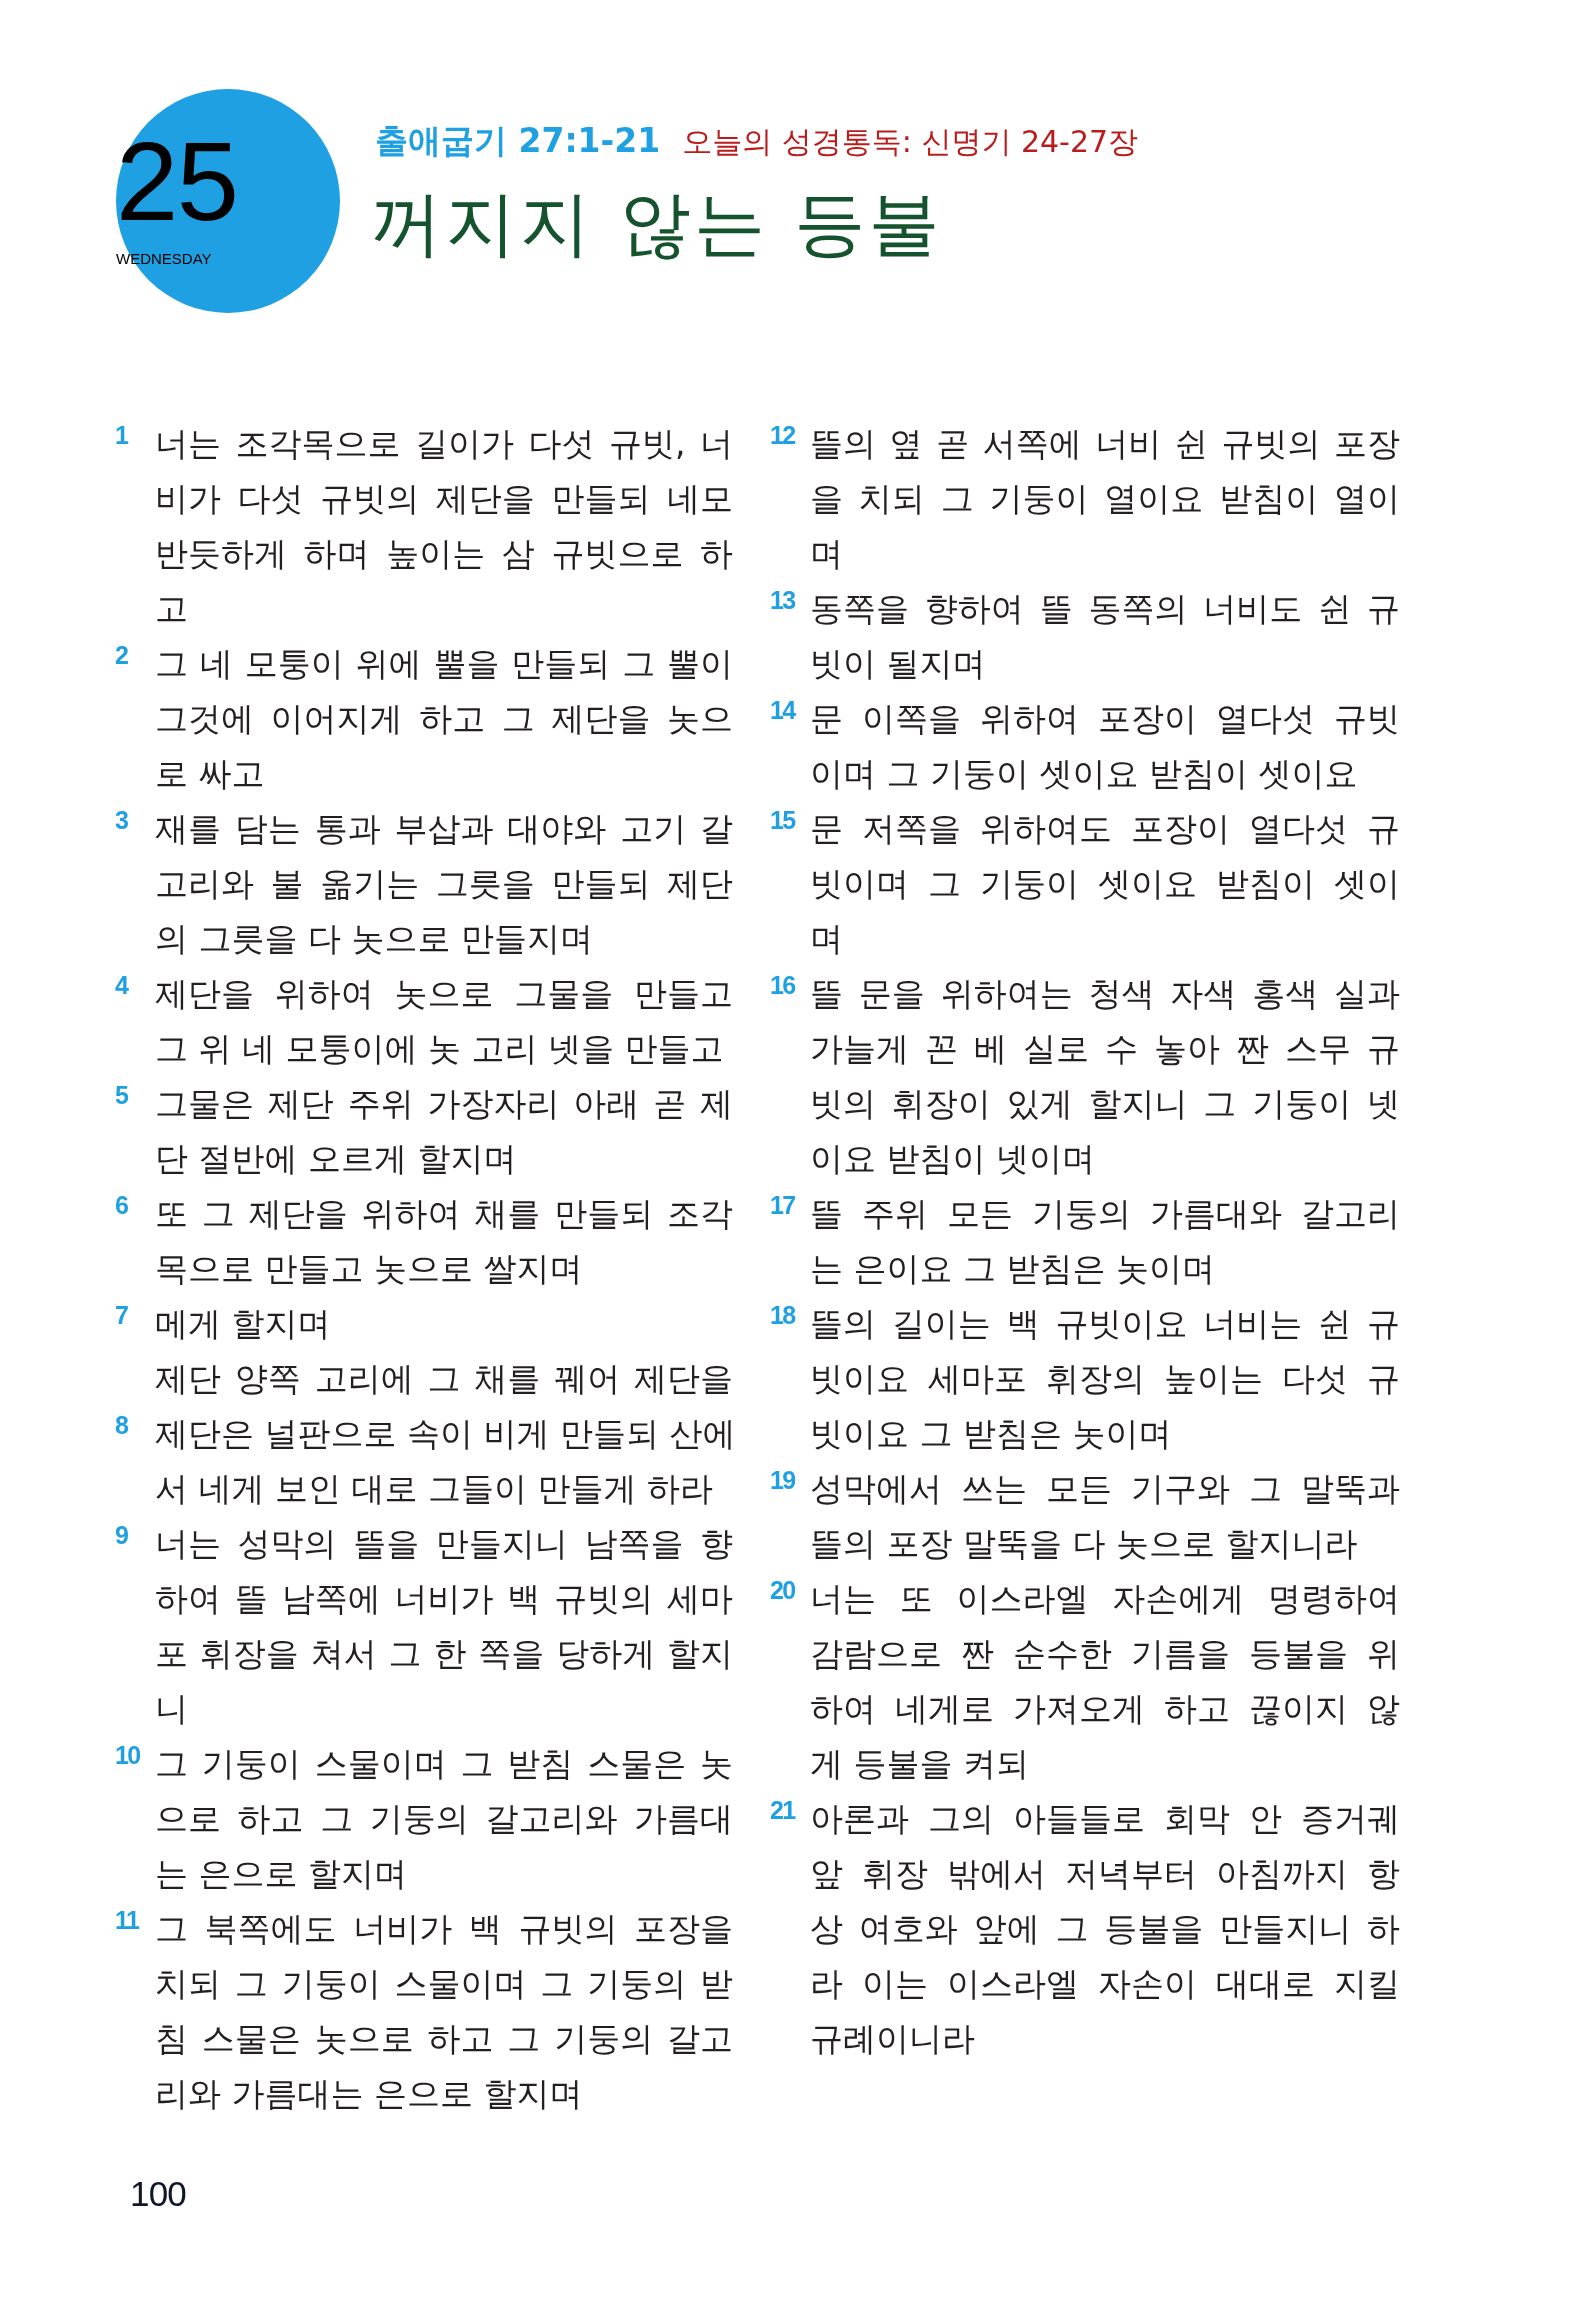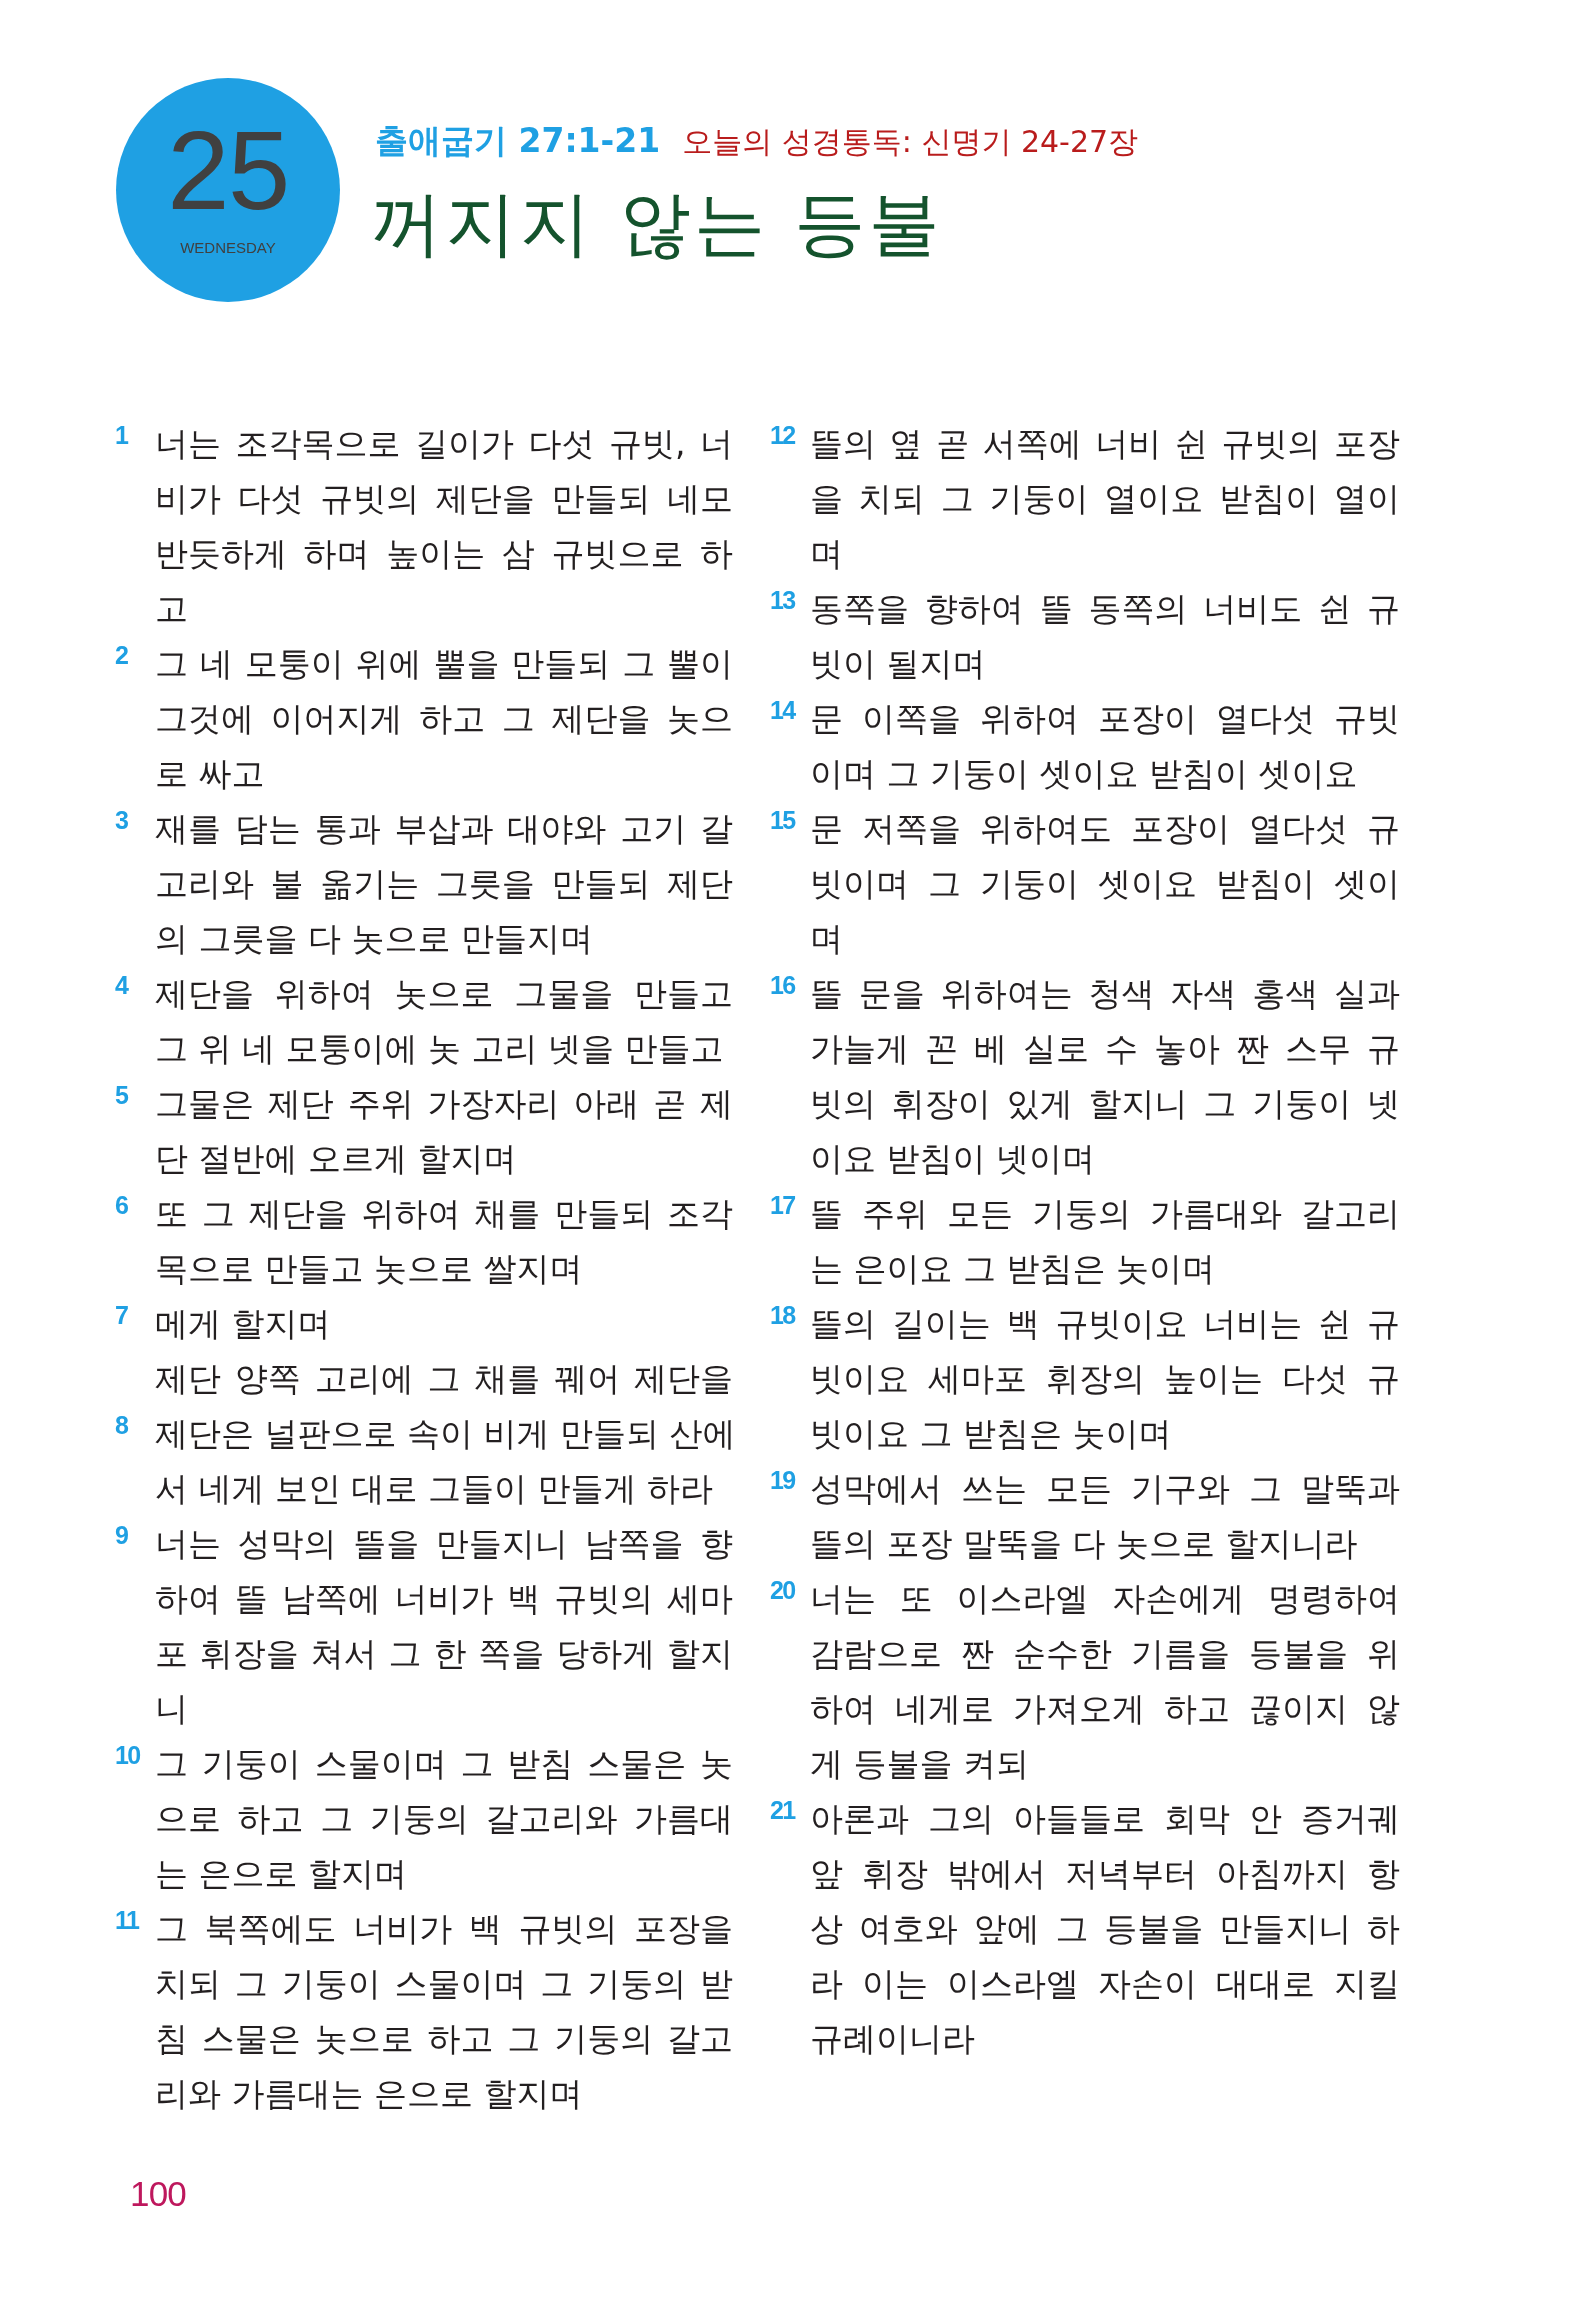--- a/index.html
+++ b/index.html
@@ -1,39 +1,39 @@
 <!DOCTYPE html>
 <html style="font-size:13px"><head>
 <meta charset="utf-8">
 <style>
   html, body { margin: 0; padding: 0; background: #ffffff; }
   body { width: 1581px; height: 2319px; position: relative; overflow: hidden;
          font-family: "DejaVu Sans", "Liberation Sans", sans-serif; color: #231f20; }
-  .badge { position: absolute; left: 116px; top: 78px; width: 224px; height: 224px;
-           border-radius: 50%; background: #1fa0e3; color: #404040; text-align: center; }
+  .badge { position: absolute; left: 116px; top: 89px; width: 224px; height: 224px;
+           border-radius: 50%; background: #1fa0e3; color: #000000; text-align: left; }
   .badge .day { position: absolute; left: 0; right: 0; top: 37px; font-family: "Liberation Sans", sans-serif;
                 font-size: 112px; line-height: 1; letter-spacing: -1.6px; }
   .badge .weekday { position: absolute; left: 0; right: 0; top: 161px; font-family: "Liberation Sans", sans-serif;
                     font-size: 15px; letter-spacing: 0px; font-weight: 300; }
   .ref { position: absolute; left: 375px; top: 124px; font-size: 33px; line-height: 1; white-space: nowrap; }
   .ref .passage { color: #1fa0e3; font-weight: bold; }
   .ref .reading { color: #b91c1c; font-size: 30px; margin-left: 11.5px; }
   .title { position: absolute; left: 371px; top: 188px; font-family: "DejaVu Serif", "Liberation Serif", serif;
            font-size: 71px; color: #14532d; line-height: 1; letter-spacing: 3.3px; white-space: nowrap; }
   .col { position: absolute; top: 416px; }
   .col.left { left: 115px; width: 618px; }
   .col.right { left: 770px; width: 630px; }
   .verse { position: relative; padding-left: 40px; margin-bottom: 0; }
   .verse .num { position: absolute; left: 0; top: 5px; color: #1fa0e3; font-size: 25px;
                 font-family: "Liberation Sans", sans-serif; font-weight: bold; letter-spacing: -1.6px; }
   .verse .line { display: block; font-size: 33px; line-height: 55px; white-space: nowrap; text-align: justify;
                  text-align-last: justify; }
   .verse .line.last { text-align-last: left; }
   .pagenum { position: absolute; left: 130px; top: 2174px; font-family: "Liberation Sans", sans-serif;
-             font-size: 35px; color: #be185d; letter-spacing: -0.8px; }
+             font-size: 35px; color: #0f172a; letter-spacing: -0.8px; }
 </style>
 </head>
 <body>
 
 <div class="badge">
   <div class="day">25</div>
   <div class="weekday">WEDNESDAY</div>
 </div>
 
 <div class="ref">

